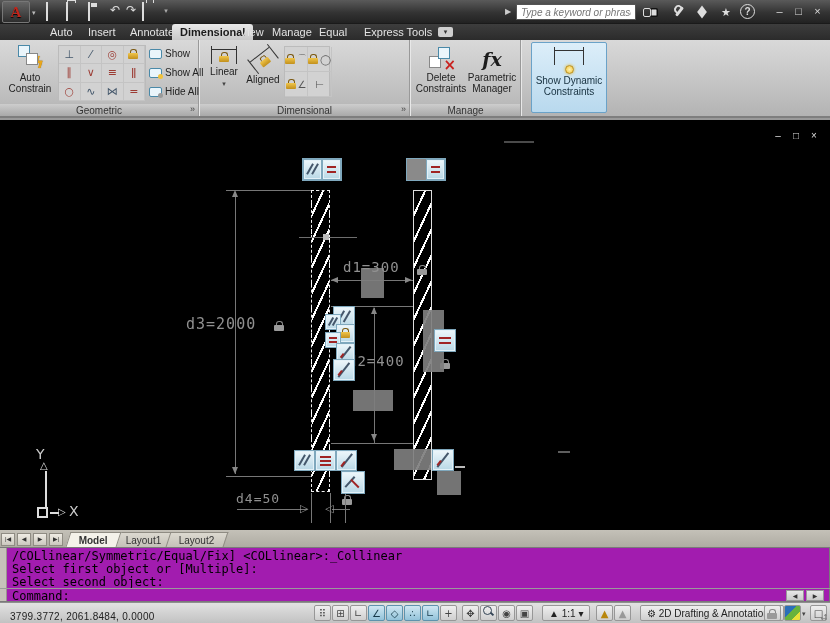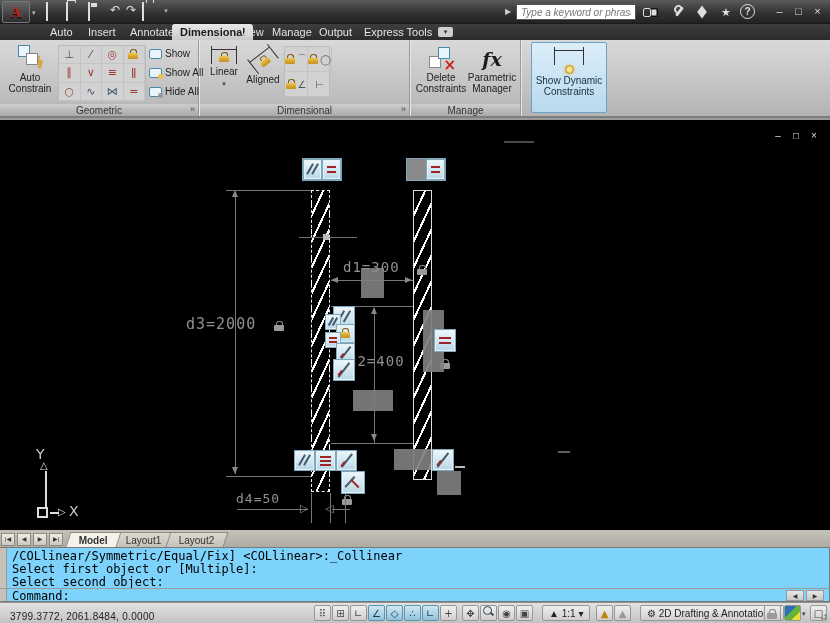--- a/index.html
+++ b/index.html
@@ -141,21 +141,21 @@
   .layoutbar{position:absolute;left:0;top:530px;width:830px;height:17px;background:linear-gradient(#c4c1b8,#aeaba2);
     display:flex;align-items:flex-end}
   .ltnav{width:14px;height:13px;margin:0 1px 1px 1px;background:linear-gradient(#efece4,#cbc8bf);border:1px solid #8f8c83;
     font-size:6px;color:#333;text-align:center;line-height:11px;cursor:pointer;flex:none}
   .ltab{height:15px;padding:0 10px;font-size:10px;color:#333;line-height:15px;cursor:pointer;flex:none;
     background:linear-gradient(#dcd9d0,#c4c1b8);border:1px solid #8f8c83;border-bottom:none;transform:skewX(-18deg);margin-left:-4px}
   .ltab span{display:inline-block;transform:skewX(18deg)}
   .ltab.active{background:#f4f2ea;font-weight:bold;z-index:2}
 
   
-  .cmdwin{position:absolute;left:0;top:547px;width:830px;height:55px;background:#7dd3fc;border:1px solid #7a7a7a;border-left:none}
+  .cmdwin{position:absolute;left:0;top:547px;width:830px;height:55px;background:#a21caf;border:1px solid #7a7a7a;border-left:none}
   .cmdgrip{position:absolute;left:0;top:0;width:7px;height:100%;background:#c6c2ba;border-right:1px solid #9a968e}
   .cmdline{position:absolute;left:12px;font-family:"DejaVu Sans Mono",monospace;font-size:12px;color:#000;white-space:pre}
   .cmddiv{position:absolute;left:0;top:40px;width:830px;height:1px;background:#9a9a9a}
   .cmdscroll{position:absolute;top:42px;width:18px;height:11px;background:linear-gradient(#e8e8e8,#c9c9c9);
     border:1px solid #999;font-size:6px;color:#333;text-align:center;line-height:10px;cursor:pointer}
 
   
   .statusbar{position:absolute;left:0;top:602px;width:830px;height:21px;
     background:linear-gradient(#e2e2e2,#c2c2c2);border-top:1px solid #8e8e8e}
   .coords{position:absolute;left:10px;top:8px;font-size:10px;color:#222;letter-spacing:.3px}
@@ -207,21 +207,21 @@
     </div>
   </div>
 
   <div class="tabbar">
     <span class="rtab" style="left:42px">Auto</span>
     <span class="rtab" style="left:80px">Insert</span>
     <span class="rtab" style="left:122px">Annotate</span>
     <span class="rtab active" style="left:172px">Dimensional</span>
     <span class="rtab" style="left:232px">View</span>
     <span class="rtab" style="left:264px">Manage</span>
-    <span class="rtab" style="left:311px">Output</span>
+    <span class="rtab" style="left:311px">Equal</span>
     <span class="rtab" style="left:356px">Express Tools</span>
     <span class="ribstate">▾</span>
   </div>
 
   <div class="ribbon">
 
     <div class="panel" style="left:0;width:199px">
       <div class="bigbtn" style="left:5px;width:50px">
         <div class="ac-ico">
           <span class="bolt">ϟ</span>

